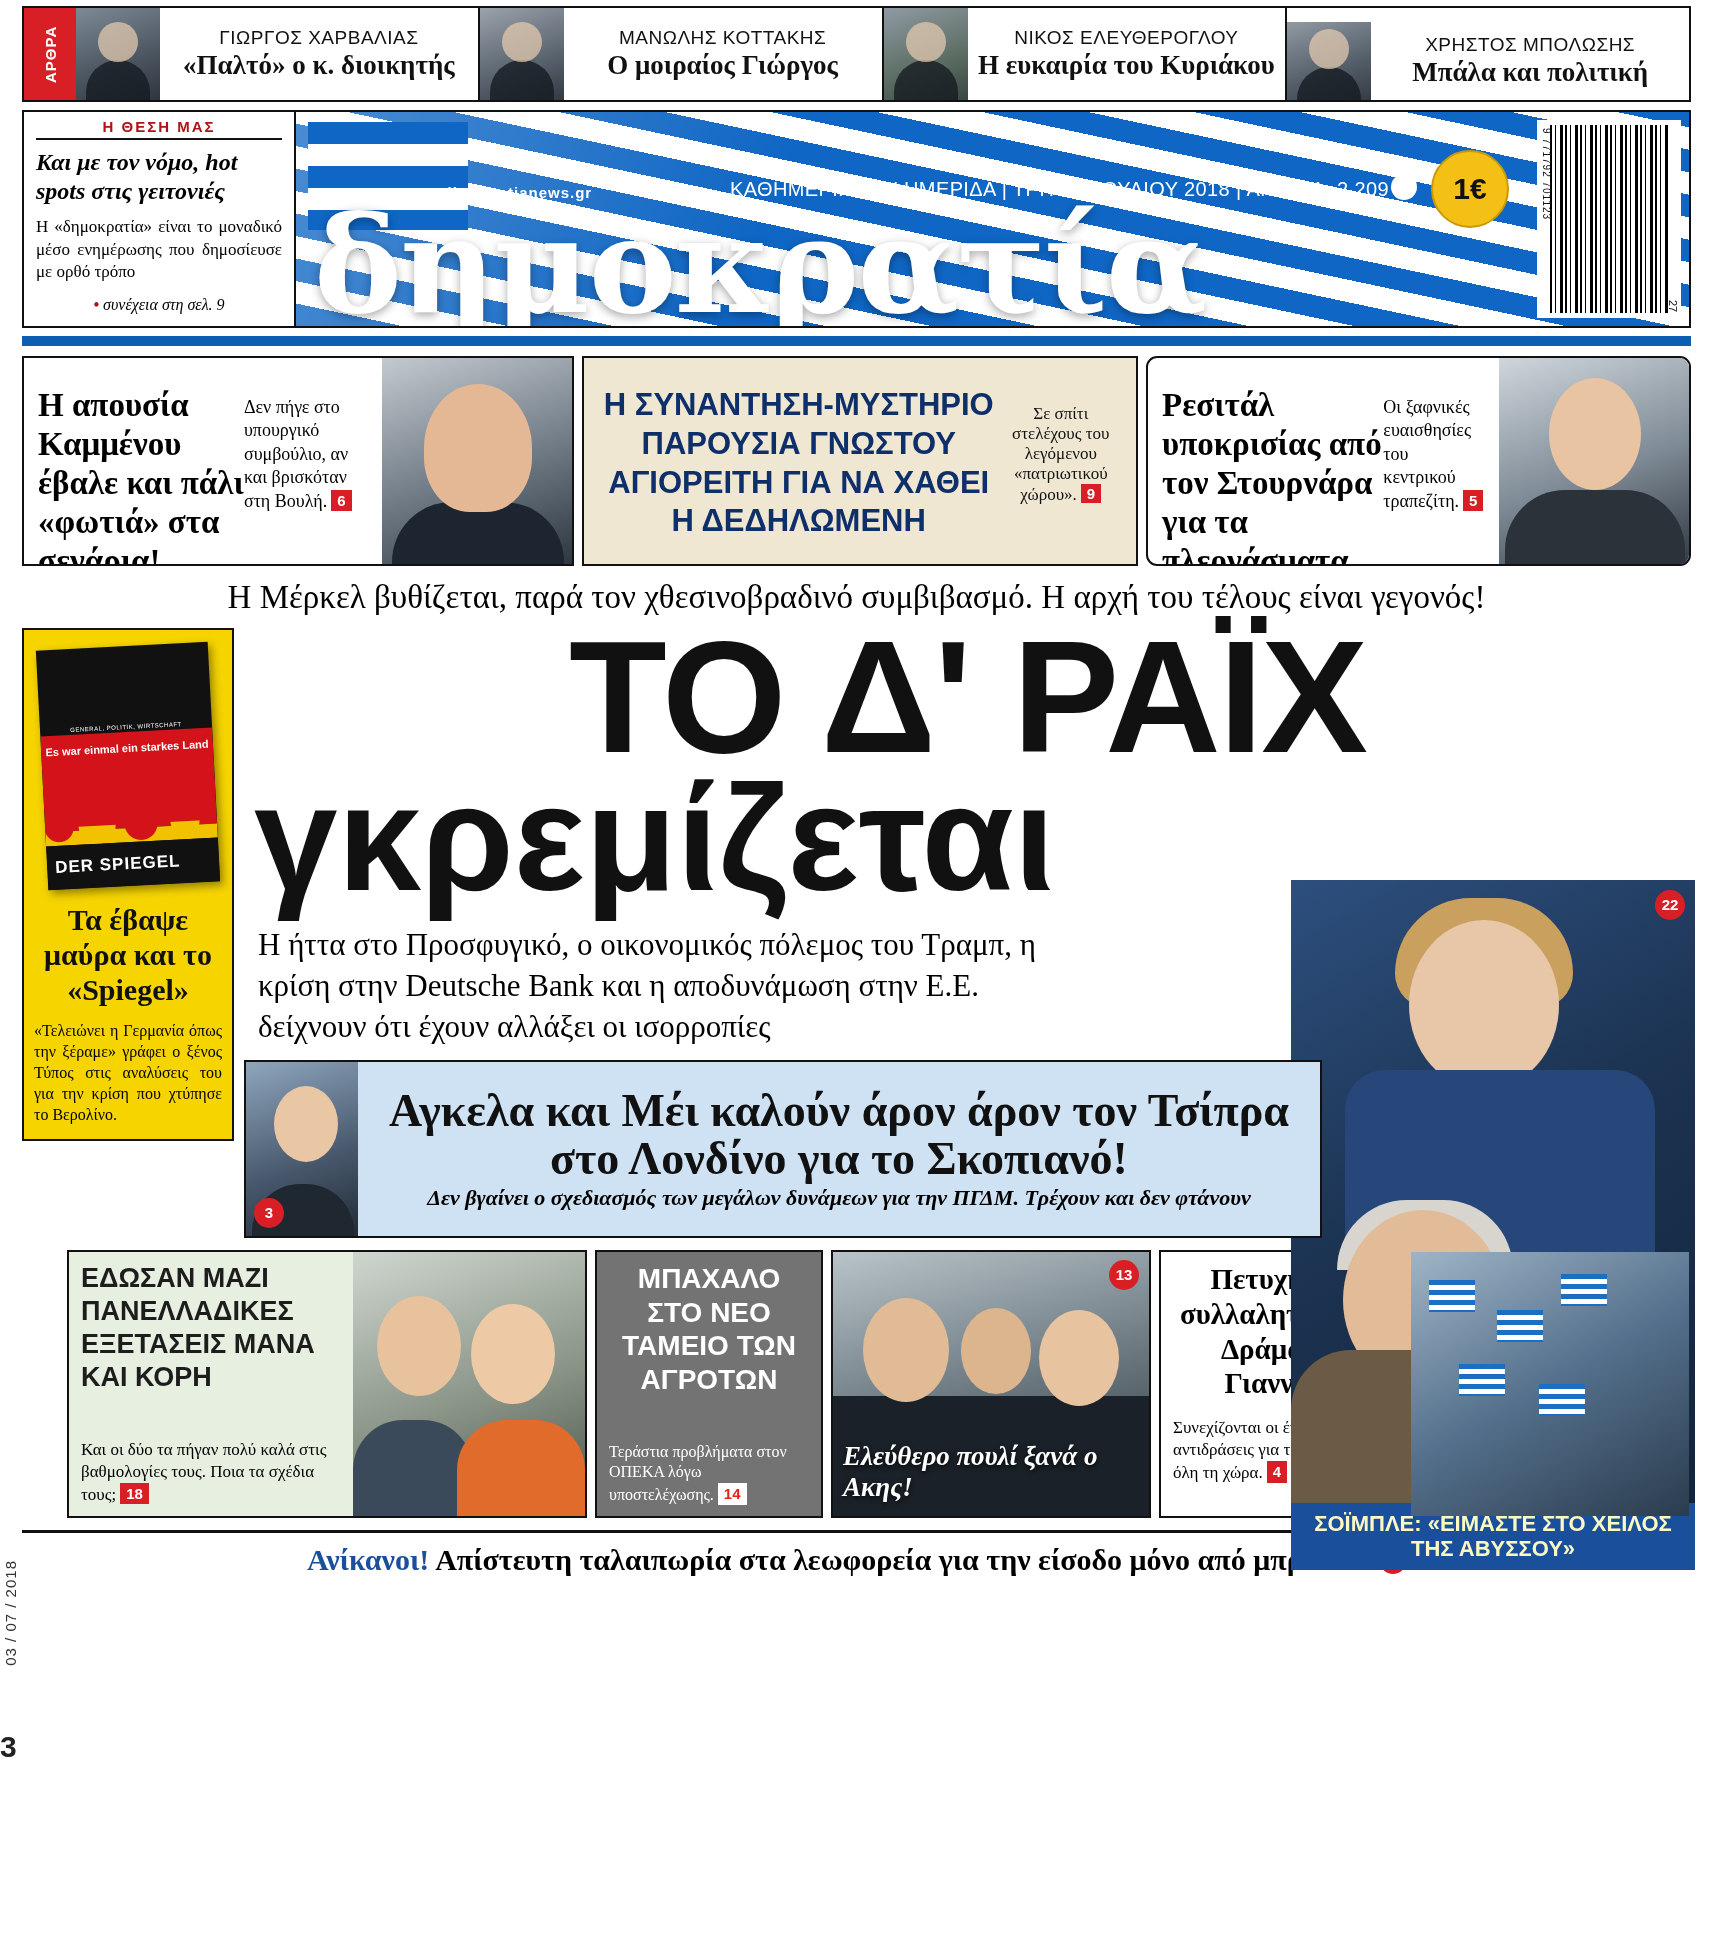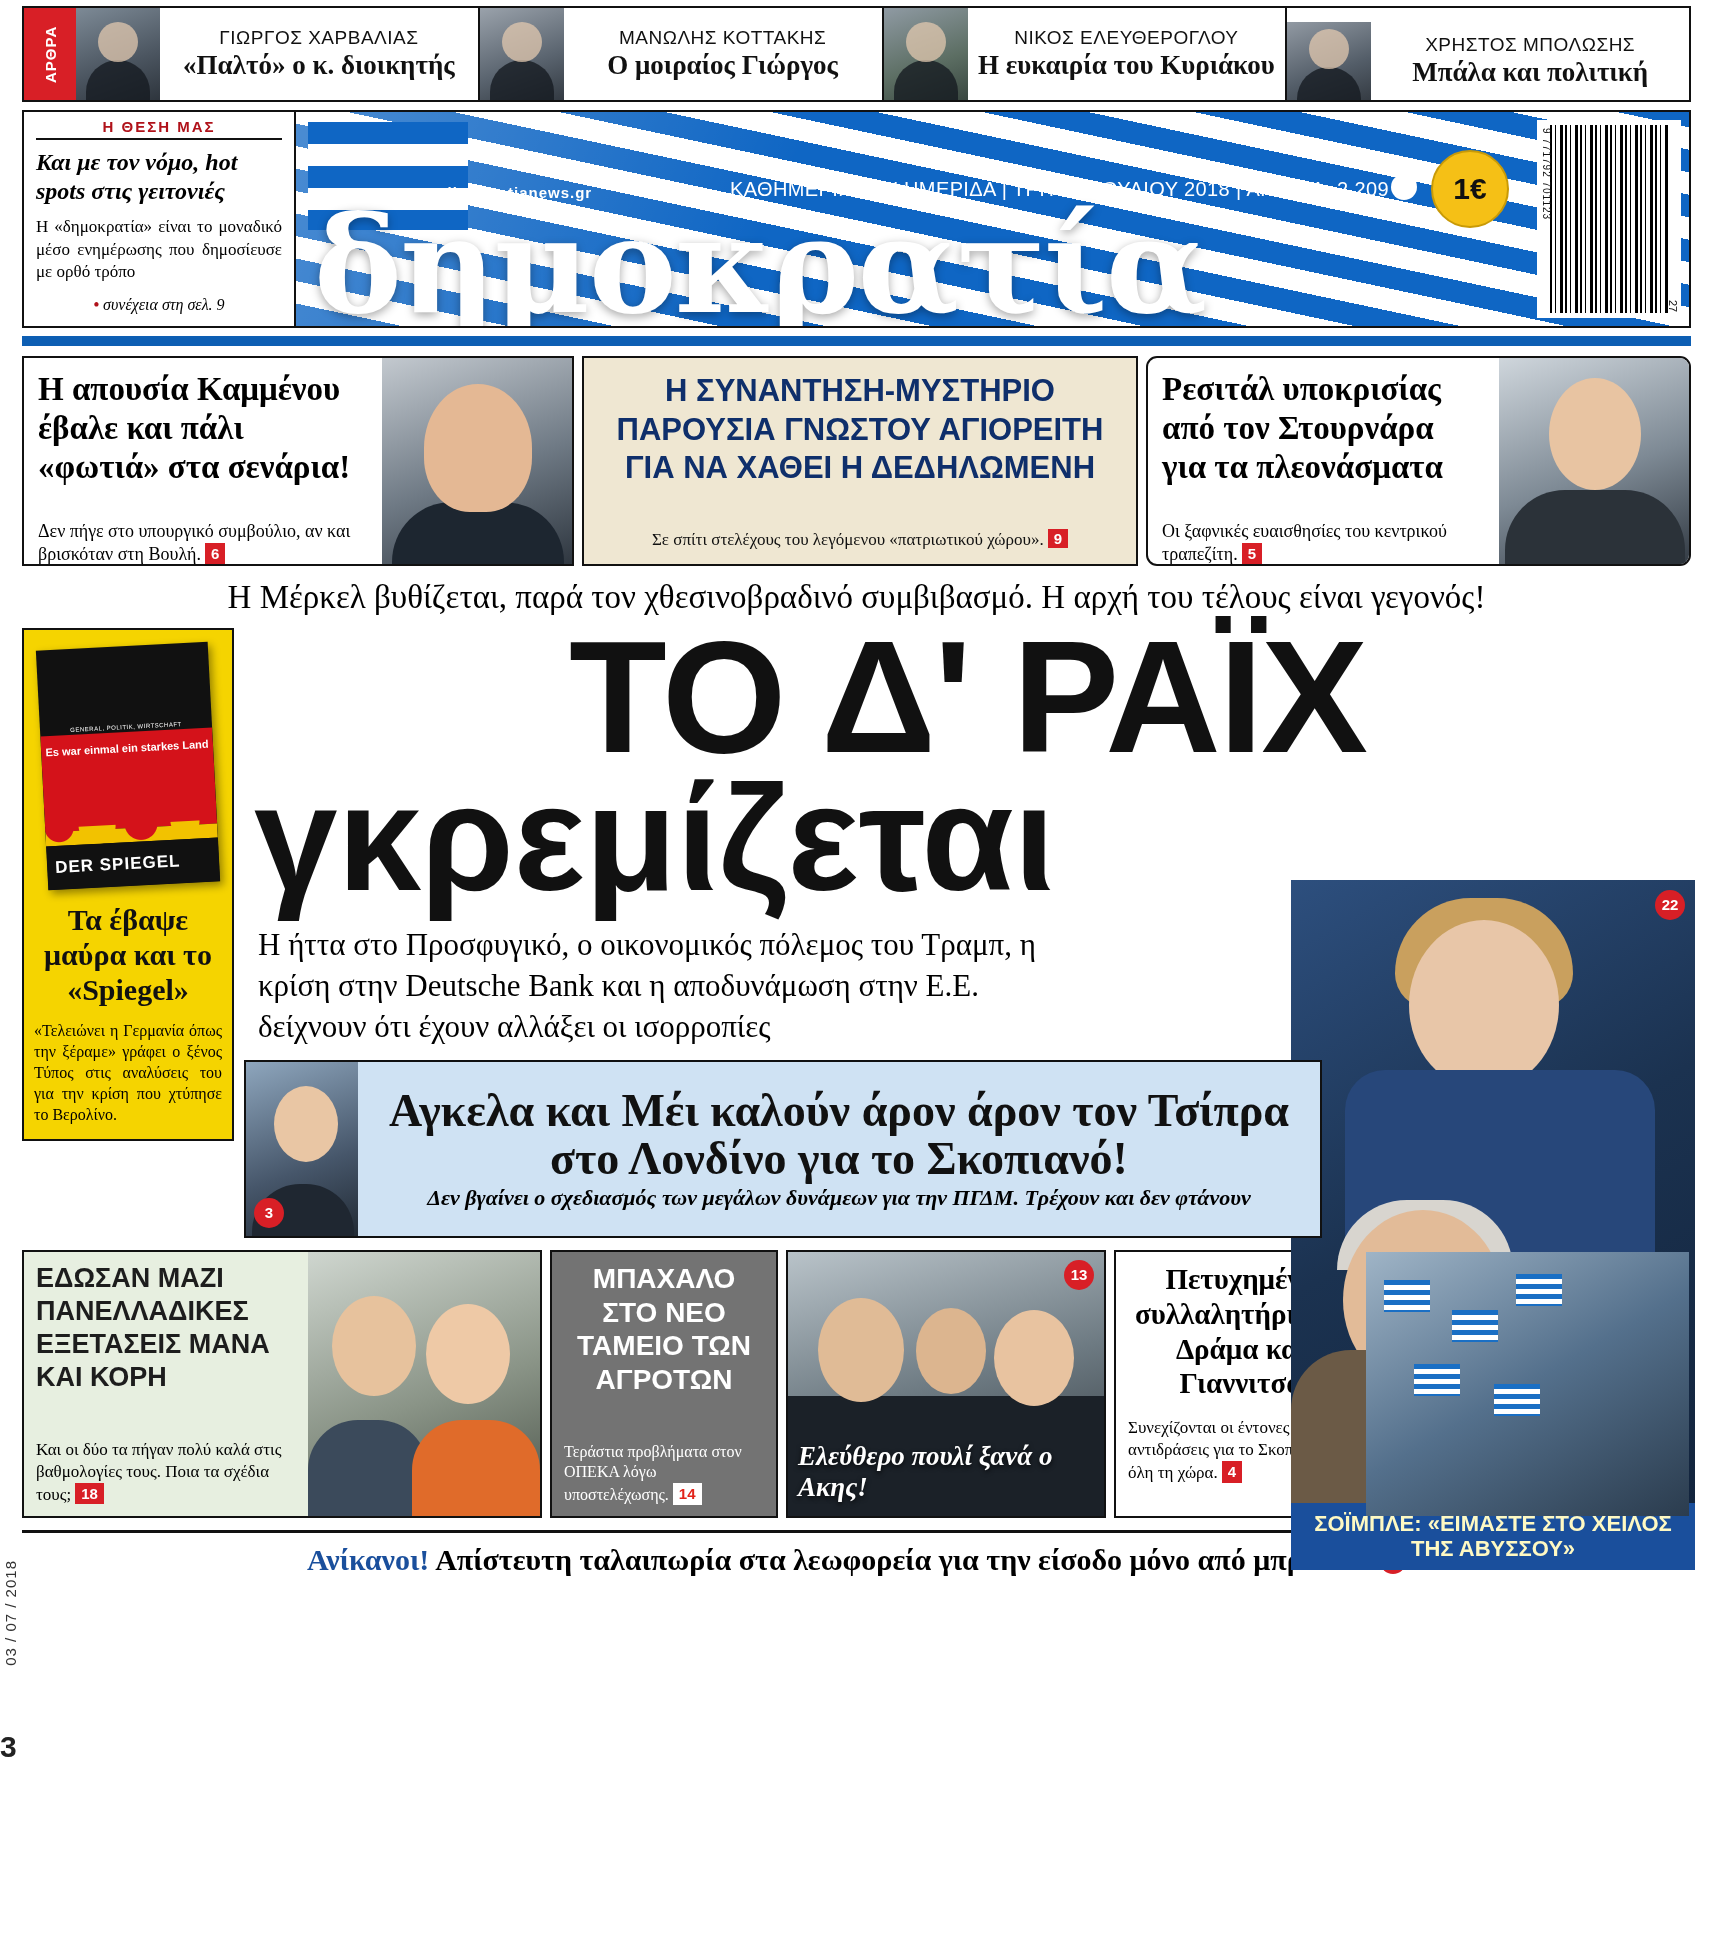--- a/index.html
+++ b/index.html
@@ -257,26 +257,25 @@
     box-sizing:border-box;
     display:flex;
     height:210px;
     overflow:hidden;
   }
   .t1{width:552px;flex:0 0 552px;}
   .t2{width:556px;flex:0 0 556px;background:#efe7d2;}
   .t3{flex:1;border-radius:11px;}
   .t-text{
     flex:1;
-    padding:12px 14px;
-    box-sizing:border-box;
-    display:flex;
-    flex-direction:column;
+    padding:28px 14px;
+    box-sizing:border-box;
+    display:flex;
+    flex-direction:row;
     justify-content:space-between;
-    gap:23px;
   }
   .t-head{
     font-family:"Liberation Serif", serif;
     font-size:33px;
     font-weight:bold;
     line-height:1.18;
   }
   .t-sub{
     font-size:18px;
     line-height:1.3;
@@ -533,20 +532,21 @@
     font-size:22px;
     text-align:center;
     margin-top:1px;
   }
 
   
   .bottom-row{
     display:flex;
     gap:8px;
     margin-top:12px;
+    margin-left:45px;
   }
   .b-card{
     border:2px solid #111;
     box-sizing:border-box;
     height:268px;
     display:flex;
     overflow:hidden;
   }
   .b1{width:520px;flex:0 0 520px;background:#e7efe0;}
   .b2{width:228px;flex:0 0 228px;background:#737373;justify-content:center;}

